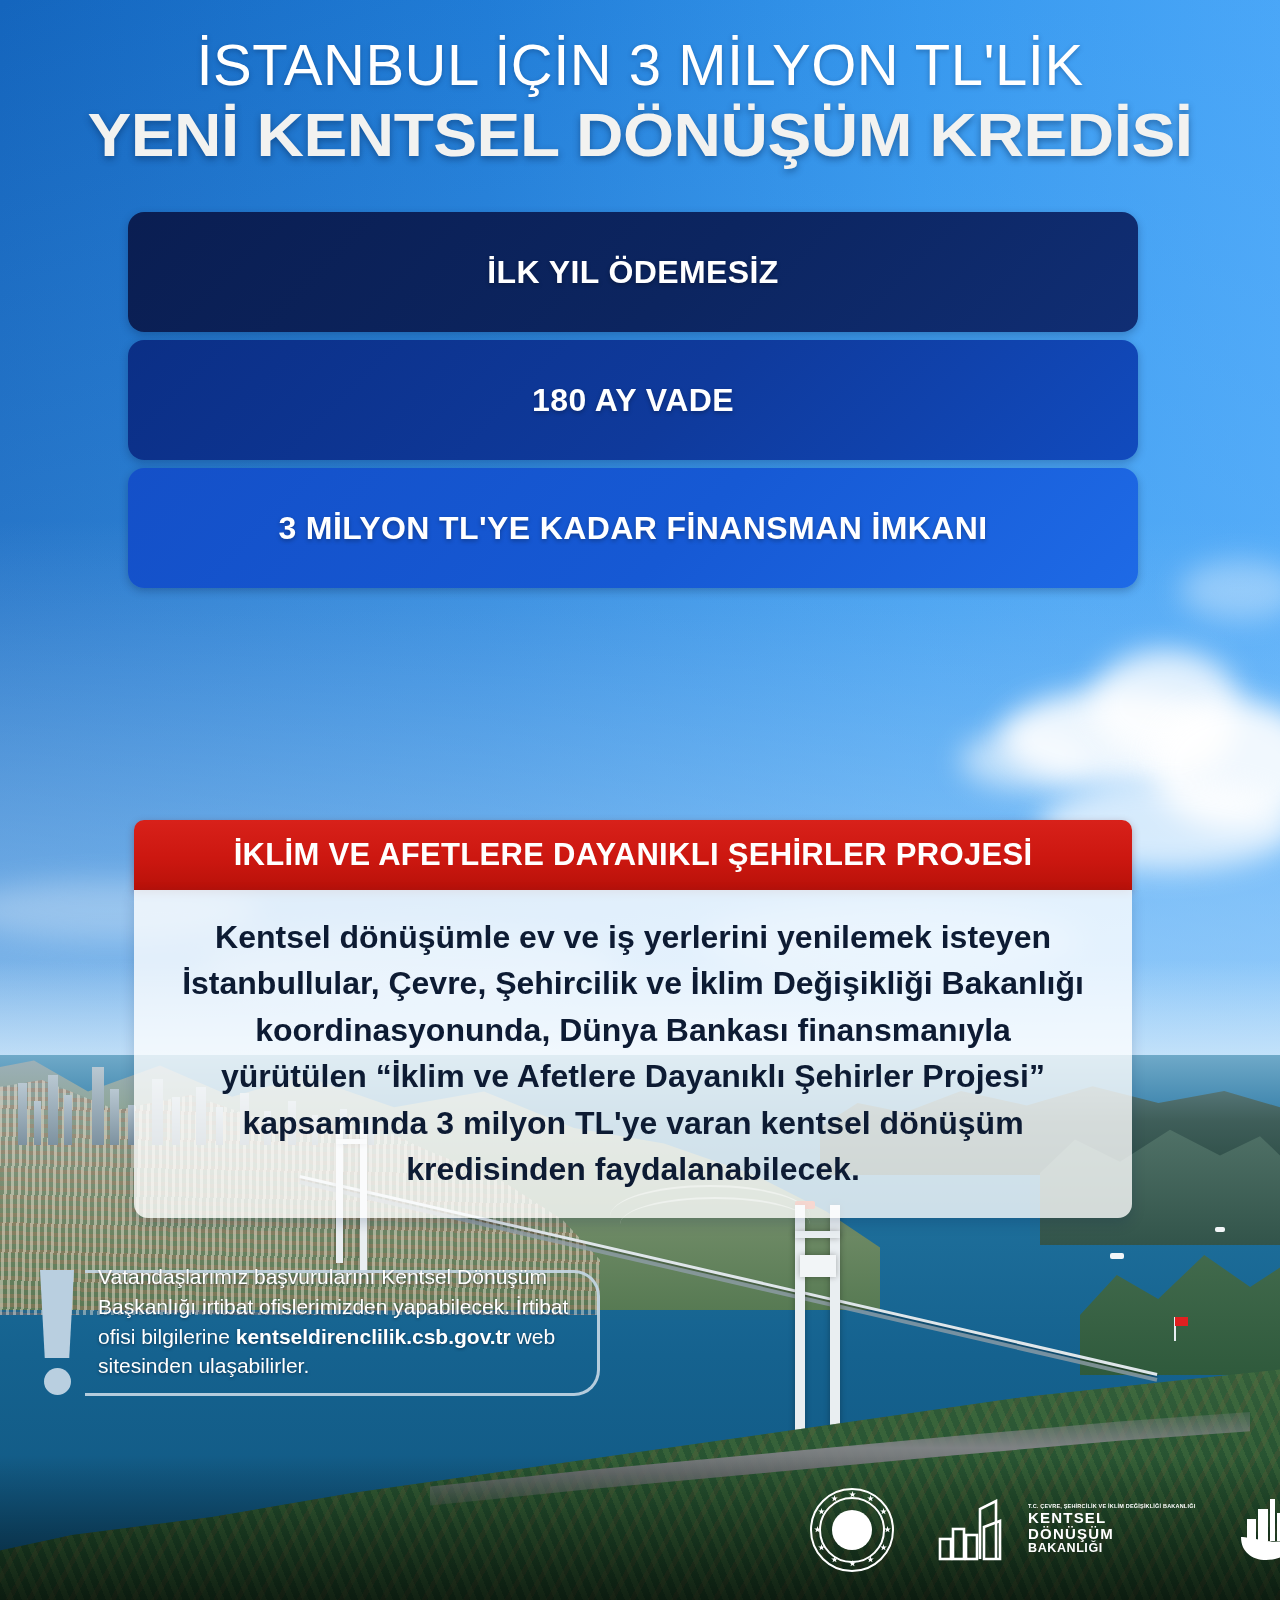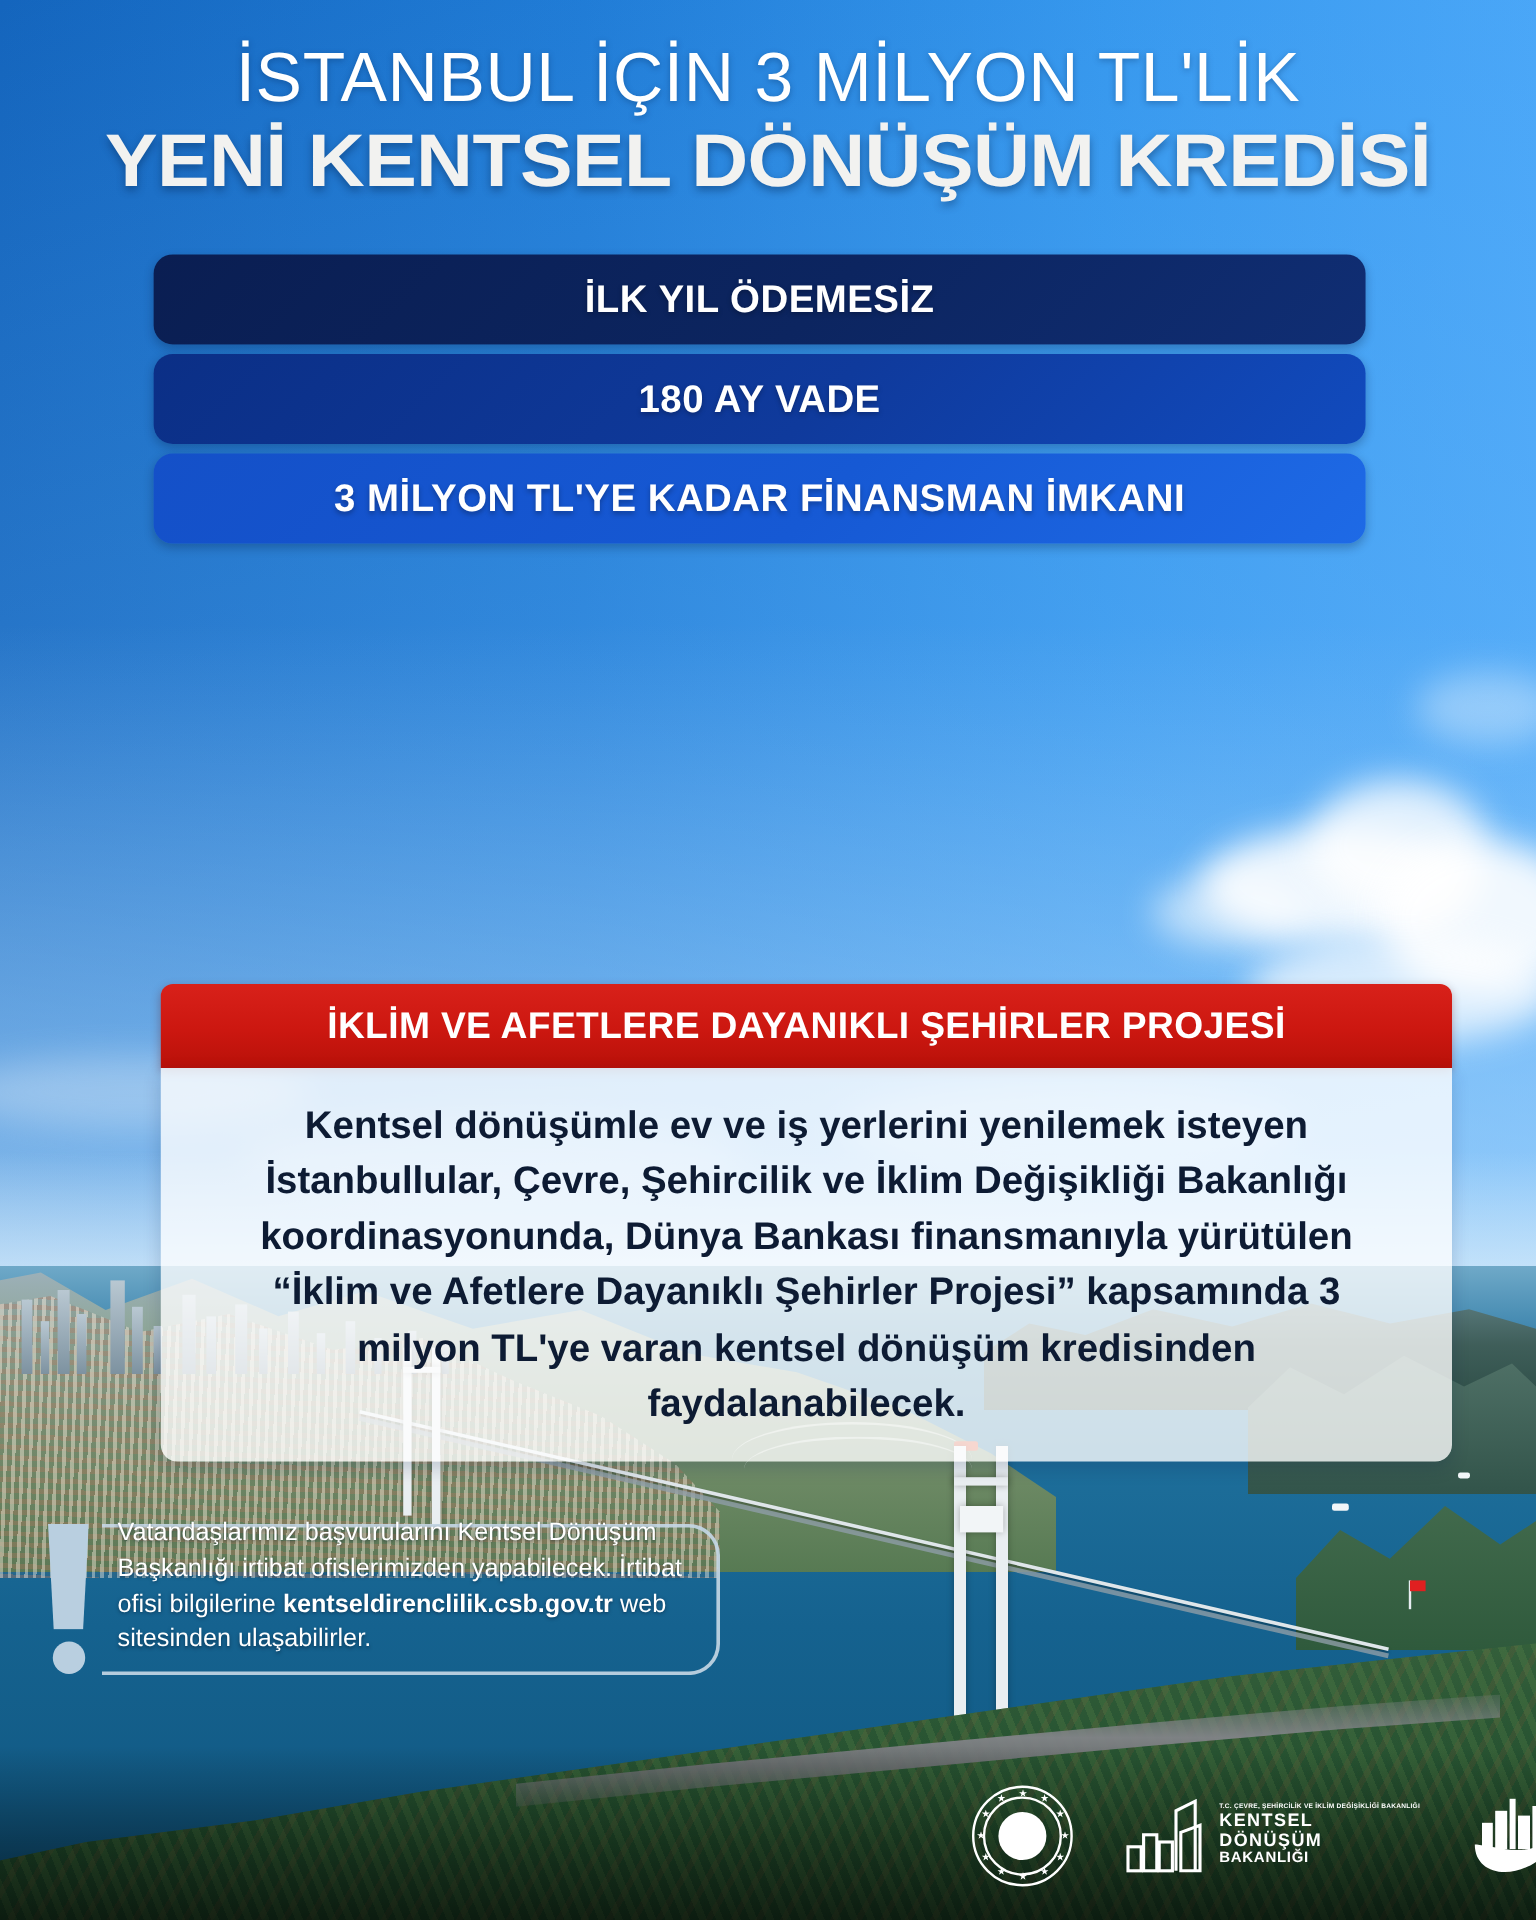--- a/index.html
+++ b/index.html
@@ -96,32 +96,32 @@
   
   .header{position:absolute;left:0;top:36px;width:1280px;text-align:center;}
   .title-1{font-size:58px;letter-spacing:.5px;color:#ffffff;font-weight:400;line-height:1;
     text-shadow:0 2px 5px rgba(0,40,90,.35);}
   .title-2{margin-top:10px;font-size:62px;color:#f2f2f0;font-weight:700;line-height:1;
     letter-spacing:-0.5px;transform:scaleX(1.06);transform-origin:center;
     text-shadow:0 3px 7px rgba(0,35,80,.45);}
 
   
   .features{position:absolute;left:128px;top:212px;width:1010px;}
-  .fbox{height:75px;border-radius:16px;display:flex;align-items:center;justify-content:center;
+  .fbox{height:120px;border-radius:16px;display:flex;align-items:center;justify-content:center;
     margin-bottom:8px;box-shadow:0 3px 8px rgba(0,25,60,.28);}
   .fbox span{color:#ffffff;font-weight:700;font-size:32px;letter-spacing:.4px;
     text-shadow:0 2px 4px rgba(0,0,0,.28);}
   .f1{background:linear-gradient(135deg,#0a1e52 0%,#0c2560 55%,#102e74 100%);}
   .f2{background:linear-gradient(135deg,#0b2f86 0%,#0f3a9c 55%,#114bbe 100%);}
   .f3{background:linear-gradient(135deg,#0f43ad 0%,#1049bd 55%,#1355cf 100%);}
   .f4{background:linear-gradient(135deg,#0f49bd 0%,#1251cc 55%,#1a62dd 100%);}
   .f5{background:linear-gradient(135deg,#1450c8 0%,#1659d4 55%,#1e6ae6 100%);}
 
   
-  .infoblock{position:absolute;left:134px;top:820px;width:1076px;}
+  .infoblock{position:absolute;left:134px;top:820px;width:998px;}
   .redbar{height:70px;border-radius:10px 10px 0 0;
     background:linear-gradient(to bottom,#d8211a 0%,#cc1710 55%,#b81109 100%);
     display:flex;align-items:center;justify-content:center;
     box-shadow:0 3px 8px rgba(90,0,0,.3);}
   .redbar span{color:#ffffff;font-weight:700;font-size:31px;letter-spacing:.3px;}
   .whitepanel{background:rgba(255,255,255,.78);border-radius:0 0 14px 14px;
     padding:24px 44px 26px;box-shadow:0 5px 14px rgba(0,30,70,.18);}
   .whitepanel p{margin:0;text-align:center;color:#0d1b33;font-weight:700;
     font-size:32px;line-height:1.45;}
 
@@ -141,21 +141,21 @@
   .logos{position:absolute;left:810px;top:1478px;width:440px;height:104px;
     display:flex;align-items:center;gap:0px;}
   .logo{display:flex;align-items:center;}
   .seal{width:80px;height:80px;border-radius:50%;border:2px solid #fff;position:relative;
     display:flex;align-items:center;justify-content:center;}
   .seal:before{content:"";position:absolute;inset:7px;border-radius:50%;border:2px solid #fff;}
   .seal-inner{width:40px;height:40px;border-radius:50%;background:#fff;position:relative;z-index:2;}
   .seal-star{position:absolute;width:7px;height:7px;background:#fff;
     clip-path:polygon(50% 0%,61% 35%,98% 35%,68% 57%,79% 91%,50% 70%,21% 91%,32% 57%,2% 35%,39% 35%);}
   .divider{width:2px;height:72px;background:rgba(255,255,255,.55);margin:0 22px;}
-  .kd-logo{display:flex;align-items:center;gap:4px;}
+  .kd-logo{display:flex;align-items:center;gap:16px;}
   .kd-mark{width:74px;height:62px;}
   .kd-text{line-height:1.08;}
   .kd-tiny{font-size:5.5px;color:#fff;letter-spacing:.2px;font-weight:700;white-space:nowrap;}
   .kd-main{font-size:15px;color:#fff;font-weight:700;letter-spacing:1.2px;}
   .kd-sub{font-size:12.5px;color:#fff;font-weight:700;letter-spacing:.6px;}
   .pr-logo{display:flex;align-items:center;gap:5px;}
   .pr-mark{width:72px;height:66px;}
 </style>
 </head>
 <body>

